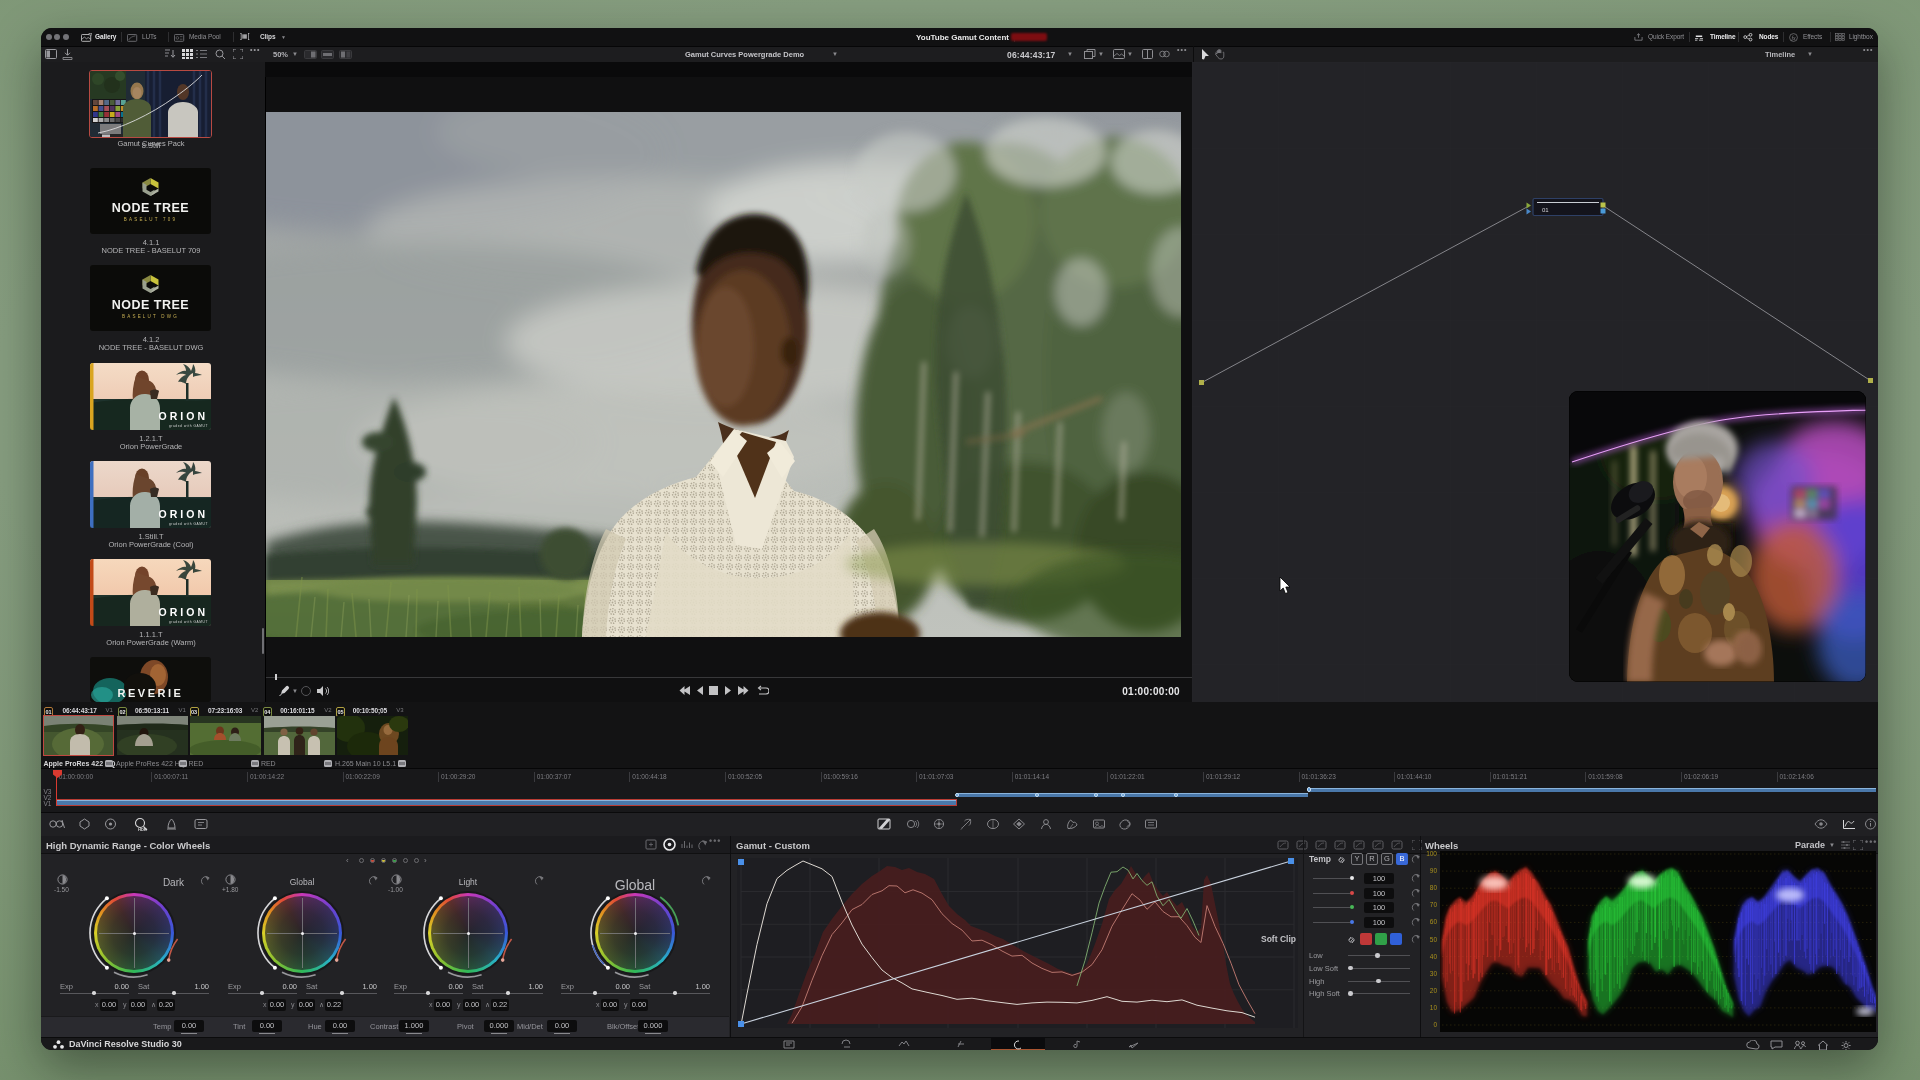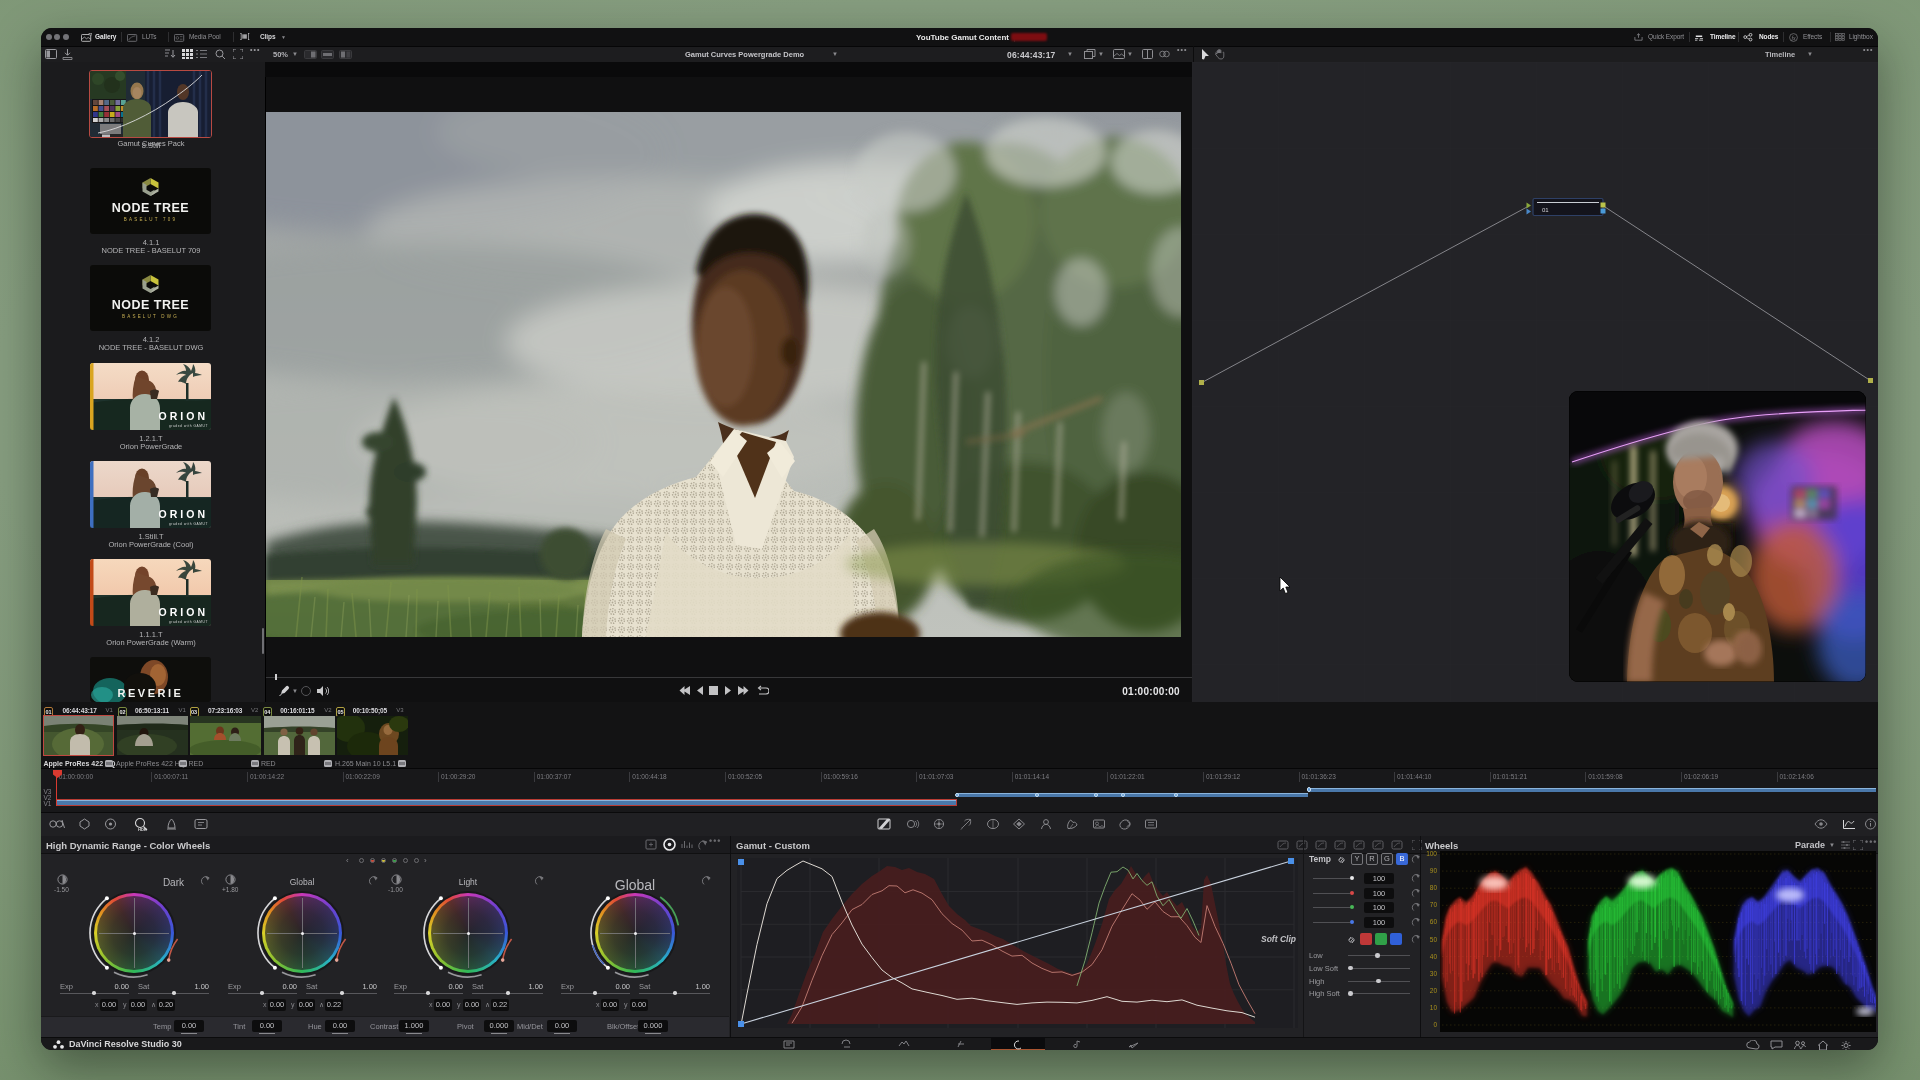--- a/index.html
+++ b/index.html
@@ -1180,21 +1180,21 @@
         <path d="M9.2 3.2A4.4 4.4 0 103 9.4" fill="none" stroke="#76767a"></path>
         <path d="M5.8 1l3.8 2.4L7.2 6z" fill="#76767a" transform="rotate(-15 6 3.5)"></path>
       </svg>
       <div class="ab" style="left:1272px;top:893.8px;width:37px;height:1px;background:#505054;"></div>
       <div class="ab" style="left:1309px;top:891.8px;width:4px;height:4px;border-radius:50%;background:#4878e8;"></div>
       <div class="ab" style="left:1323px;top:888.8px;width:30px;height:11px;background:#0d0d0e;border-radius:2px;font-size:7.5px;color:#c2c2c6;text-align:center;line-height:11px;">100</div>
       <svg class="ab" style="left:1370px;top:888.8px" width="10" height="10" viewBox="0 0 11 11">
         <path d="M9.2 3.2A4.4 4.4 0 103 9.4" fill="none" stroke="#76767a"></path>
         <path d="M5.8 1l3.8 2.4L7.2 6z" fill="#76767a" transform="rotate(-15 6 3.5)"></path>
       </svg>
-      <span class="ab" style="left:1220px;top:906px;font-size:8.5px;font-weight:bold;color:#c2c2c6;font-style:italic;">Soft Clip</span>
+      <span class="ab" style="left:1220px;top:906px;font-size:8.5px;font-weight:bold;color:#c2c2c6;">Soft Clip</span>
       <svg class="ab" style="left:1305px;top:907px" width="11" height="10" viewBox="0 0 11 10">
         <path d="M4.5 6.5L7 4M3 5l1.5-1.5a2 2 0 013 3L6 8M8 5L6.5 6.5a2 2 0 01-3-3L5 2" fill="none" stroke="#9a9a9e" stroke-width="1"></path>
       </svg>
       <div class="ab" style="left:1319px;top:905px;width:12px;height:12px;border-radius:2px;background:#c03838;"></div>
       <div class="ab" style="left:1334px;top:905px;width:12px;height:12px;border-radius:2px;background:#30a048;"></div>
       <div class="ab" style="left:1349px;top:905px;width:12px;height:12px;border-radius:2px;background:#3060d8;"></div>
       <svg class="ab" style="left:1370px;top:906px" width="10" height="10" viewBox="0 0 11 11">
         <path d="M9.2 3.2A4.4 4.4 0 103 9.4" fill="none" stroke="#76767a"></path>
         <path d="M5.8 1l3.8 2.4L7.2 6z" fill="#76767a" transform="rotate(-15 6 3.5)"></path>
       </svg>

